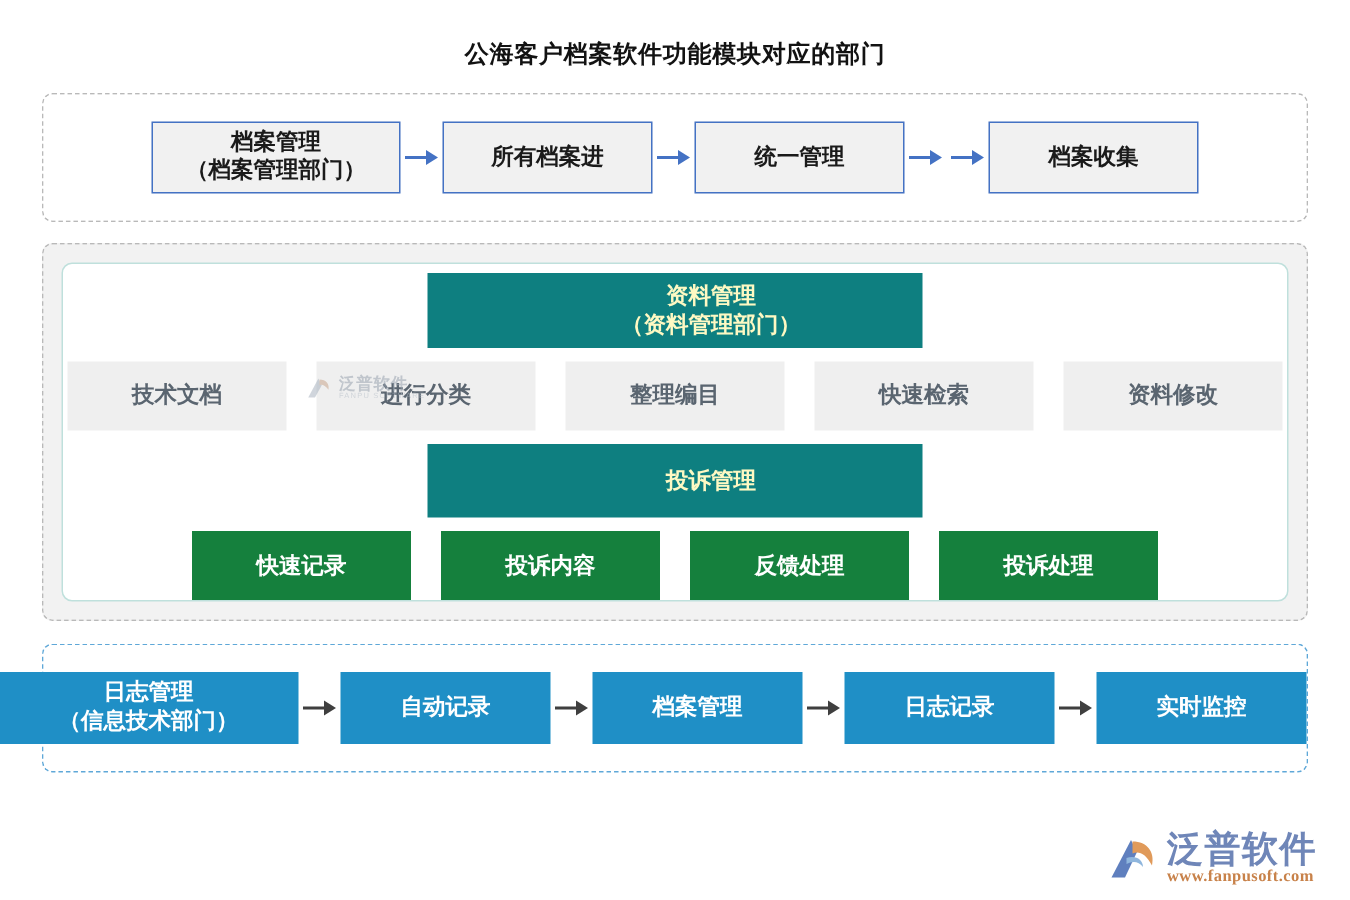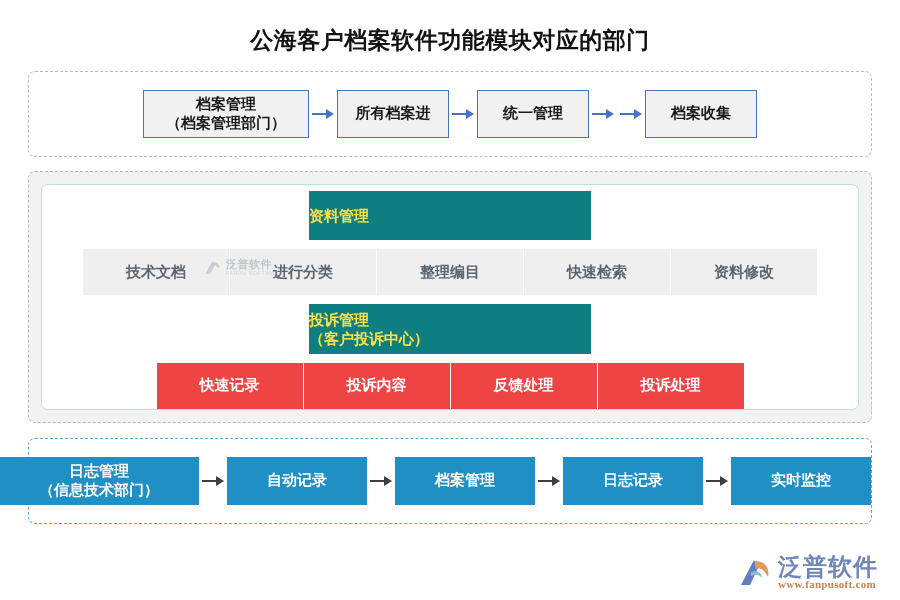--- a/index.html
+++ b/index.html
@@ -18,21 +18,21 @@
   .page {
     width: 900px;
     height: 600px;
     position: relative;
     box-sizing: border-box;
   }
 
   
   .title {
     text-align: center;
-    font-size: 23px;
+    font-size: 16px;
     font-weight: bold;
     color: #121212;
     letter-spacing: 0.5px;
     padding-top: 27px;
     line-height: 1.2;
   }
 
   
   .section {
     box-sizing: border-box;
@@ -67,21 +67,21 @@
     font-weight: bold;
     height: 48px;
     display: flex;
     flex-direction: column;
     align-items: center;
     justify-content: center;
     line-height: 1.25;
     white-space: nowrap;
   }
   .node-gray.wide { width: 166px; justify-content: center; }
-  .node-gray.norm { width: 112px; }
+  .node-gray.norm { width: 140px; }
 
   .arrow {
     width: 28px;
     height: 14px;
     position: relative;
     flex: 0 0 auto;
   }
   .arrow .shaft {
     position: absolute;
     left: 3px;
@@ -119,56 +119,57 @@
     border-radius: 7px;
     padding-top: 6px;
     display: flex;
     flex-direction: column;
     align-items: center;
     position: relative;
   }
 
   .teal-header {
     background: #0e7f80;
-    color: #fde047;
+    color: #fef9c3;
     width: 282px;
     height: 52px;
     display: flex;
     flex-direction: column;
-    align-items: flex-start;
+    align-items: center;
     justify-content: center;
     font-size: 15px;
     font-weight: bold;
     line-height: 1.28;
     white-space: nowrap;
+    padding-left: 48px;
   }
   .teal-header.second { margin-top: 9px; }
 
   .chip-row {
     display: flex;
     justify-content: center;
-    gap: 1px;
+    gap: 20px;
     margin-top: 9px;
   }
   .chip {
     width: 146px;
     height: 46px;
     display: flex;
     align-items: center;
     justify-content: center;
     font-size: 15px;
     font-weight: bold;
     white-space: nowrap;
   }
   .chip.gray {
     background: #efefef;
     color: #5a6570;
   }
   .chip.green {
-    background: #ef4444;
+    background: #15803d;
     color: #ffffff;
   }
 
   
   .watermark {
     position: absolute;
     left: 162px;
     top: 68px;
     width: 104px;
     height: 30px;
@@ -311,33 +312,33 @@
           <path d="M12 4 C18 4 21 8 20 13 C17 9 14 8 12 9 Z" fill="#c9a88f"></path>
         </svg>
         <div class="wm-text">
           <span class="wm-main">泛普软件</span>
           <span class="wm-sub">FANPU SOFTWARE</span>
         </div>
       </div>
 
       <div class="teal-header">
         <span>资料管理</span>
+        <span>（资料管理部门）</span>
       </div>
 
       <div class="chip-row">
         <div class="chip gray">技术文档</div>
         <div class="chip gray">进行分类</div>
         <div class="chip gray">整理编目</div>
         <div class="chip gray">快速检索</div>
         <div class="chip gray">资料修改</div>
       </div>
 
       <div class="teal-header second">
         <span>投诉管理</span>
-        <span>（客户投诉中心）</span>
       </div>
 
       <div class="chip-row">
         <div class="chip green">快速记录</div>
         <div class="chip green">投诉内容</div>
         <div class="chip green">反馈处理</div>
         <div class="chip green">投诉处理</div>
       </div>
 
     </div>

